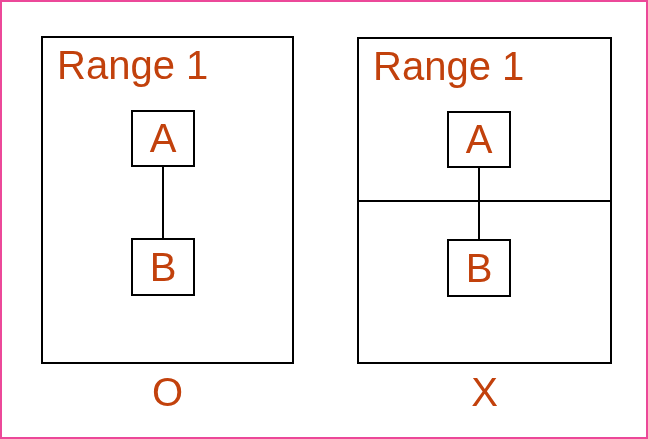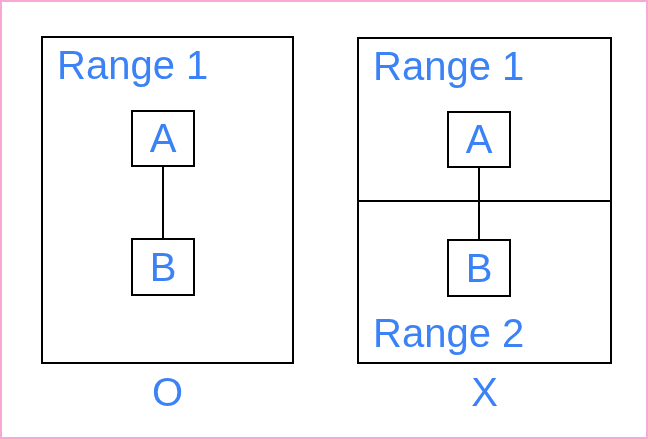--- a/index.html
+++ b/index.html
@@ -6,23 +6,23 @@
     margin: 0;
     padding: 0;
     background: #ffffff;
   }
   .stage {
     position: relative;
     width: 648px;
     height: 439px;
     box-sizing: border-box;
     background: #ffffff;
-    border: 2px solid #f9a8d4;
+    border: 2px solid #ec4899;
     font-family: "Liberation Sans", "DejaVu Sans", sans-serif;
-    color: #3b82f6;
+    color: #c2410c;
     overflow: hidden;
   }
   .panel {
     position: absolute;
     box-sizing: border-box;
     border: 2px solid #000000;
     background: #ffffff;
   }
   .panel-left  { left: 39px;  top: 34px; width: 253px; height: 328px; }
   .panel-right { left: 355px; top: 35px; width: 255px; height: 327px; }
@@ -110,18 +110,17 @@
     <div class="connector"></div>
 
     <div class="node-box node-a">
       <span>A</span>
     </div>
 
     <div class="node-box node-b">
       <span>B</span>
     </div>
 
-    <div class="region-label bottom">Range 2</div>
   </div>
 
   <div class="verdict verdict-right">X</div>
 
 </div>
 
 </body></html>

